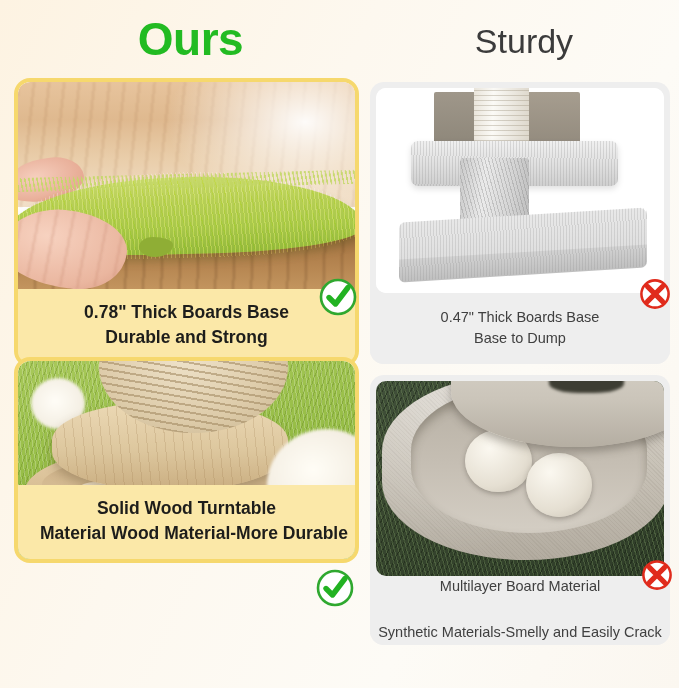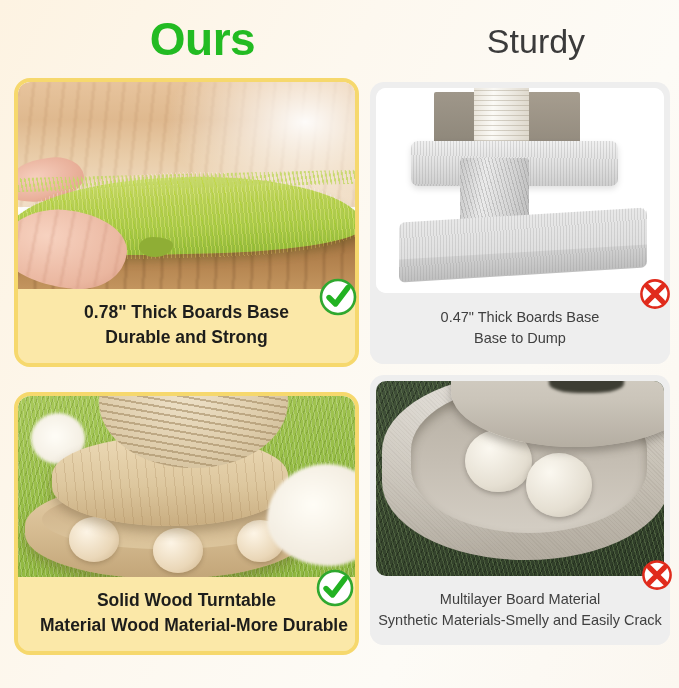--- a/index.html
+++ b/index.html
@@ -16,21 +16,21 @@
   }
   .page {
     position: absolute;
     inset: 0;
     background: linear-gradient(115deg, #fdf3e2 0%, #fdf8ef 38%, #fdfbf6 70%, #fbf7f0 100%);
   }
 
   
   .headers {
     position: absolute;
-    top: 0; left: 16px; right: 0;
+    top: 0; left: 4px; right: 0;
     height: 76px;
     padding-left: 10px;
   }
   .hdr {
     position: absolute;
     top: 8px;
     text-align: center;
   }
   .hdr-ours {
     left: 14px;
@@ -64,21 +64,21 @@
     background: #fbe8a8;
   }
   .card-others {
     left: 370px;
     width: 300px;
     border-radius: 14px;
     background: #eeeeee;
     padding: 6px;
   }
   .card-top { top: 78px; height: 289px; }
-  .card-bot { top: 392px; height: 263px; }
+  .card-bot { top: 357px; height: 206px; }
   .card-others.card-top { top: 82px; height: 282px; }
   .card-others.card-bot { top: 375px; height: 270px; }
 
   .photo {
     position: relative;
     overflow: hidden;
     background: #ffffff;
   }
   .card-ours .photo {
     height: 215px;
@@ -113,21 +113,21 @@
   }
   .card-others .caption {
     background: #eeeeee;
     color: #404040;
     font-weight: normal;
     font-size: 14.5px;
     line-height: 21px;
     height: 71px;
     padding: 0 6px 2px 6px;
   }
-  .card-others.card-bot .caption { height: 69px; }
+  .card-others.card-bot .caption { height: 69px; justify-content: space-between; }
   .cap-line { display: block; white-space: nowrap; }
 
   
   .badge {
     position: absolute;
     width: 40px; height: 40px;
     z-index: 5;
   }
   .badge svg { display: block; width: 100%; height: 100%; }
   .badge-check-top  { left: 318px; top: 277px; }

